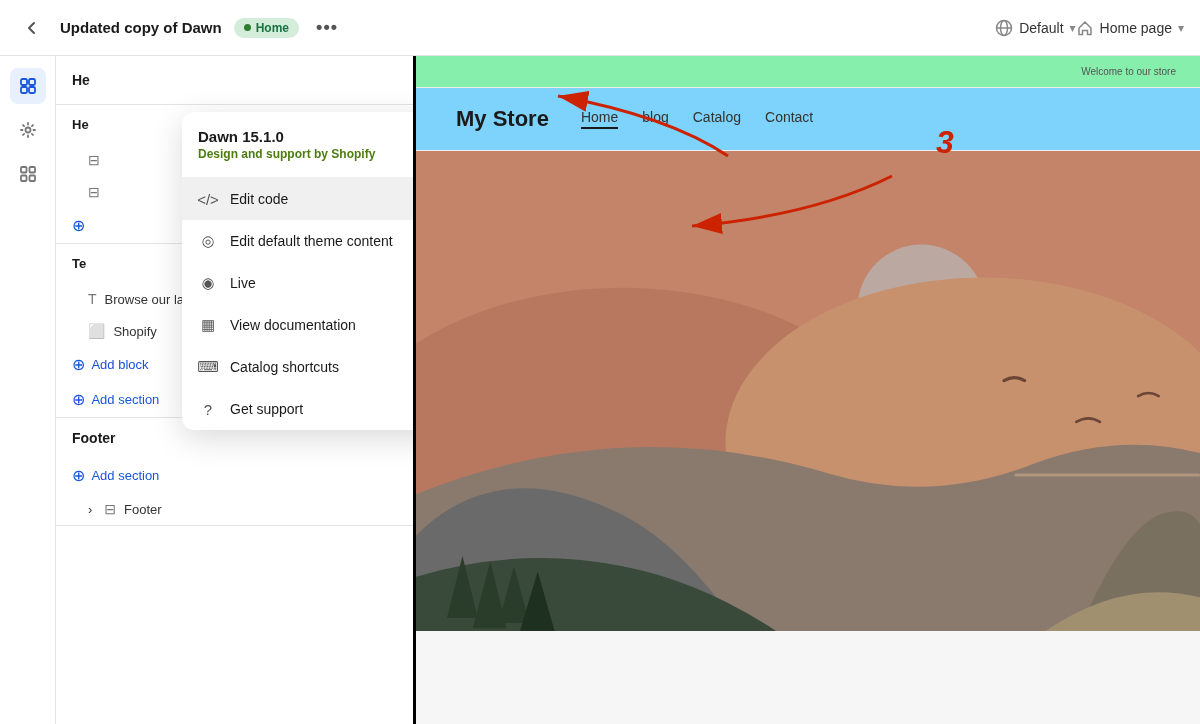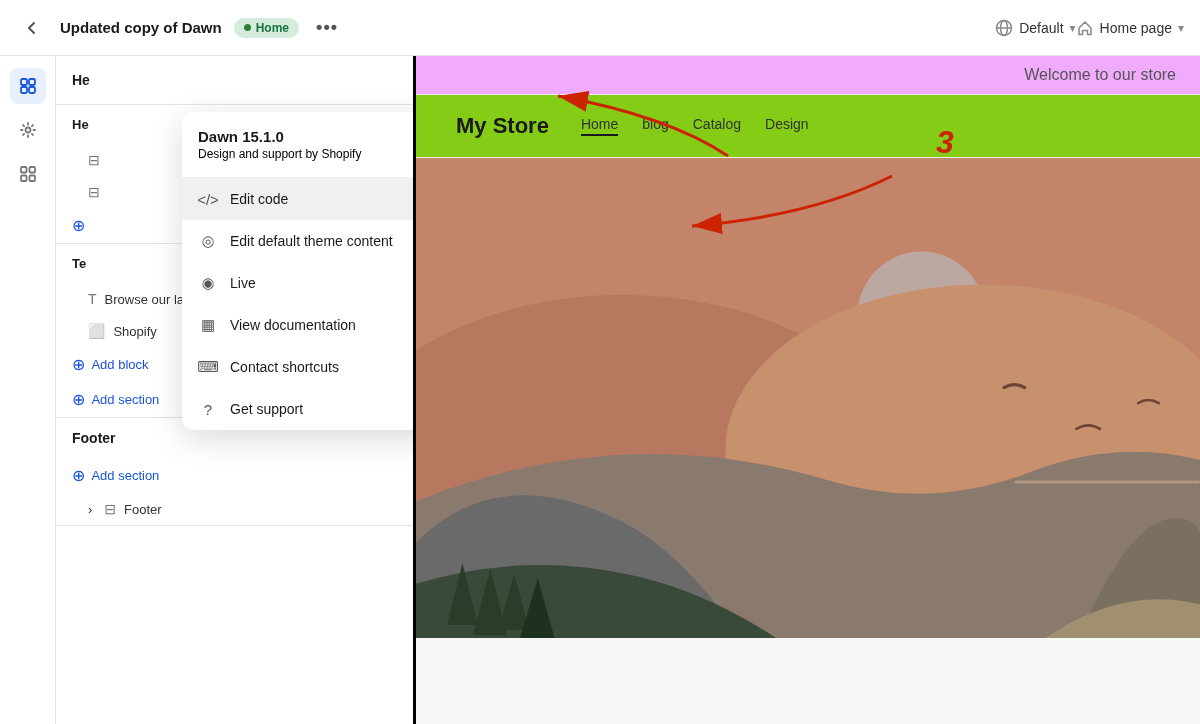--- a/index.html
+++ b/index.html
@@ -51,32 +51,32 @@
     .section-item-toggle { margin-right: 4px; }
 
     
     .dropdown-menu {
       position: absolute; top: 56px; left: 126px; z-index: 300;
       background: #fff; border-radius: 12px; box-shadow: 0 8px 32px rgba(0,0,0,0.15);
       width: 280px; overflow: hidden;
     }
     .dropdown-header { padding: 16px; border-bottom: 1px solid #f0f0f0; }
     .dropdown-header-title { font-weight: 700; font-size: 15px; color: #1a1a1a; }
-    .dropdown-header-sub { font-size: 12px; color: #000000; margin-top: 2px; }
+    .dropdown-header-sub { font-size: 12px; color: #4d7c0f; margin-top: 2px; font-weight: bold; }
     .dropdown-item {
       display: flex; align-items: center; gap: 12px;
       padding: 11px 16px; cursor: pointer; font-size: 14px; color: #1a1a1a;
     }
     .dropdown-item.highlighted { background: #f0f0f0; }
     .dropdown-item-icon { width: 20px; height: 20px; display: flex; align-items: center; justify-content: center; font-size: 15px; color: #555; flex-shrink: 0; }
 
     
     .preview-area { flex: 1; overflow: hidden; position: relative; }
-    .preview-topbar { background: #f0abfc; padding: 10px 24px; border-bottom: 1px solid #eee; display: flex; align-items: center; justify-content: flex-end; font-size: 16px; color: #555; }
-    .store-nav { display: flex; align-items: center; gap: 0; padding: 18px 40px; background: #84cc16; border-bottom: 1px solid #eee; }
+    .preview-topbar { background: #86efac; padding: 10px 24px; border-bottom: 1px solid #eee; display: flex; align-items: center; justify-content: flex-end; font-size: 10px; color: #555; }
+    .store-nav { display: flex; align-items: center; gap: 0; padding: 18px 40px; background: #7dd3fc; border-bottom: 1px solid #eee; }
     .store-name { font-size: 22px; font-weight: 600; color: #1a1a1a; margin-right: 32px; }
     .nav-links { display: flex; gap: 24px; }
     .nav-link { font-size: 14px; color: #333; text-decoration: none; }
     .nav-link.active { border-bottom: 2px solid #1a1a1a; padding-bottom: 2px; }
 
     
     .landscape { width: 100%; height: 480px; position: relative; overflow: hidden; }
     .landscape svg { width: 100%; height: 100%; }
   </style>
 </head>
@@ -221,40 +221,40 @@
         <div class="dropdown-item">
           <span class="dropdown-item-icon">◉</span>
           <span>Live</span>
         </div>
         <div class="dropdown-item">
           <span class="dropdown-item-icon">▦</span>
           <span>View documentation</span>
         </div>
         <div class="dropdown-item">
           <span class="dropdown-item-icon">⌨</span>
-          <span>Contact shortcuts</span>
+          <span>Catalog shortcuts</span>
         </div>
         <div class="dropdown-item">
           <span class="dropdown-item-icon">?</span>
           <span>Get support</span>
         </div>
       </div>
     </div>
 
     <div class="preview-area">
       <div class="preview-topbar">
         <span>Welcome to our store</span>
       </div>
       <div class="store-nav">
         <span class="store-name">My Store</span>
         <div class="nav-links">
           <a class="nav-link active">Home</a>
           <a class="nav-link">blog</a>
           <a class="nav-link">Catalog</a>
-          <a class="nav-link">Design</a>
+          <a class="nav-link">Contact</a>
         </div>
       </div>
 
       <div class="landscape">
         <svg viewBox="0 0 760 480" xmlns="http://www.w3.org/2000/svg" preserveAspectRatio="xMidYMid slice">
 
           <rect width="760" height="480" fill="#c4846a"></rect>
 
           <circle cx="490" cy="160" r="62" fill="#b8b8b8" opacity="0.7"></circle>
 

